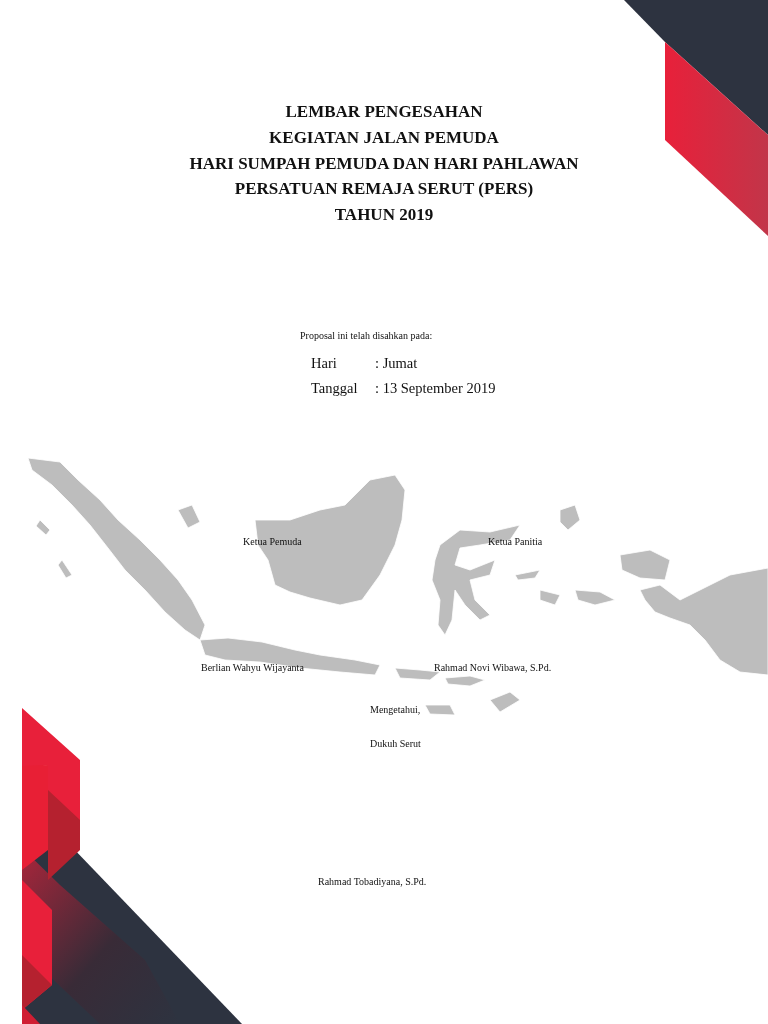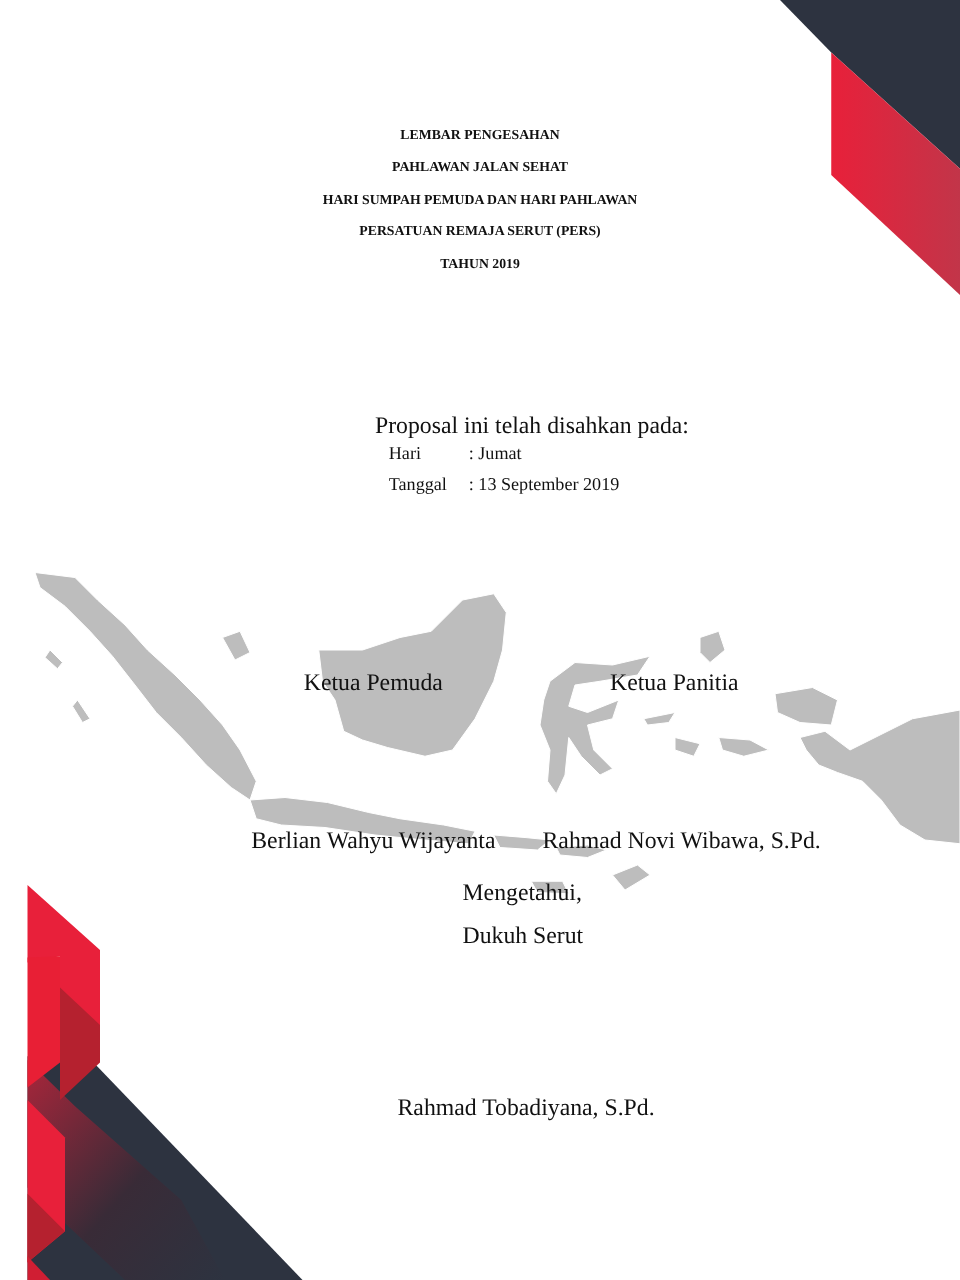--- a/index.html
+++ b/index.html
@@ -2,23 +2,23 @@
 <html><head>
   <meta charset="utf-8">
   <style>
     html, body { margin: 0; padding: 0; }
     body {
       width: 768px; height: 1024px; position: relative; overflow: hidden;
       background: #ffffff; font-family: "Liberation Serif", "DejaVu Serif", serif; color: #111;
     }
     .deco { position: absolute; left: 0; top: 0; width: 768px; height: 1024px; pointer-events: none; }
     .map { position: absolute; left: 0; top: 0; width: 768px; height: 1024px; }
-    .txt { position: absolute; white-space: nowrap; font-size: 19px; }
+    .txt { position: absolute; white-space: nowrap; font-size: 10px; }
     .center { left: 0; width: 768px; text-align: center; }
-    .title-line { font-weight: bold; font-size: 11px; }
+    .title-line { font-weight: bold; font-size: 17px; }
     .bold { font-weight: normal; }
     .row { position: absolute; font-size: 14.5px; }
     .row .lbl { display: inline-block; width: 64px; }
   </style>
 </head>
 <body>
 
 <svg class="deco" viewBox="0 0 768 1024" xmlns="http://www.w3.org/2000/svg">
   <defs>
     <linearGradient id="redTR" x1="0" y1="0" x2="1" y2="0">
@@ -73,21 +73,21 @@
     <path d="M515,575 L540,570 L535,578 L518,580 Z"></path>
     <path d="M540,590 L560,595 L555,605 L540,600 Z"></path>
     <path d="M575,590 L600,592 L615,600 L595,605 L578,600 Z"></path>
 
     <path d="M620,555 L650,550 L670,560 L665,580 L640,578 L622,570 Z"></path>
     <path d="M640,590 L660,585 L680,600 L700,590 L730,575 L768,568 L768,675 L740,672 L720,660 L705,640 L690,625 L670,618 L655,612 L645,600 Z"></path>
   </g>
 </svg>
 
 <div class="txt center title-line" style="top:102px;">LEMBAR PENGESAHAN</div>
-<div class="txt center title-line" style="top:128px;">PAHLAWAN JALAN SEHAT</div>
+<div class="txt center title-line" style="top:128px;">KEGIATAN JALAN PEMUDA</div>
 <div class="txt center title-line" style="top:154px;">HARI SUMPAH PEMUDA DAN HARI PAHLAWAN</div>
 <div class="txt center title-line" style="top:179px;">PERSATUAN REMAJA SERUT (PERS)</div>
 <div class="txt center title-line" style="top:205px;">TAHUN 2019</div>
 
 <div class="txt" style="left:300px; top:330px;">Proposal ini telah disahkan pada:</div>
 <div class="row" style="left:311px; top:355px;">
   <span class="lbl">Hari</span><span>: Jumat</span>
 </div>
 <div class="row" style="left:311px; top:380px;">
   <span class="lbl">Tanggal</span><span>: 13 September 2019</span>

